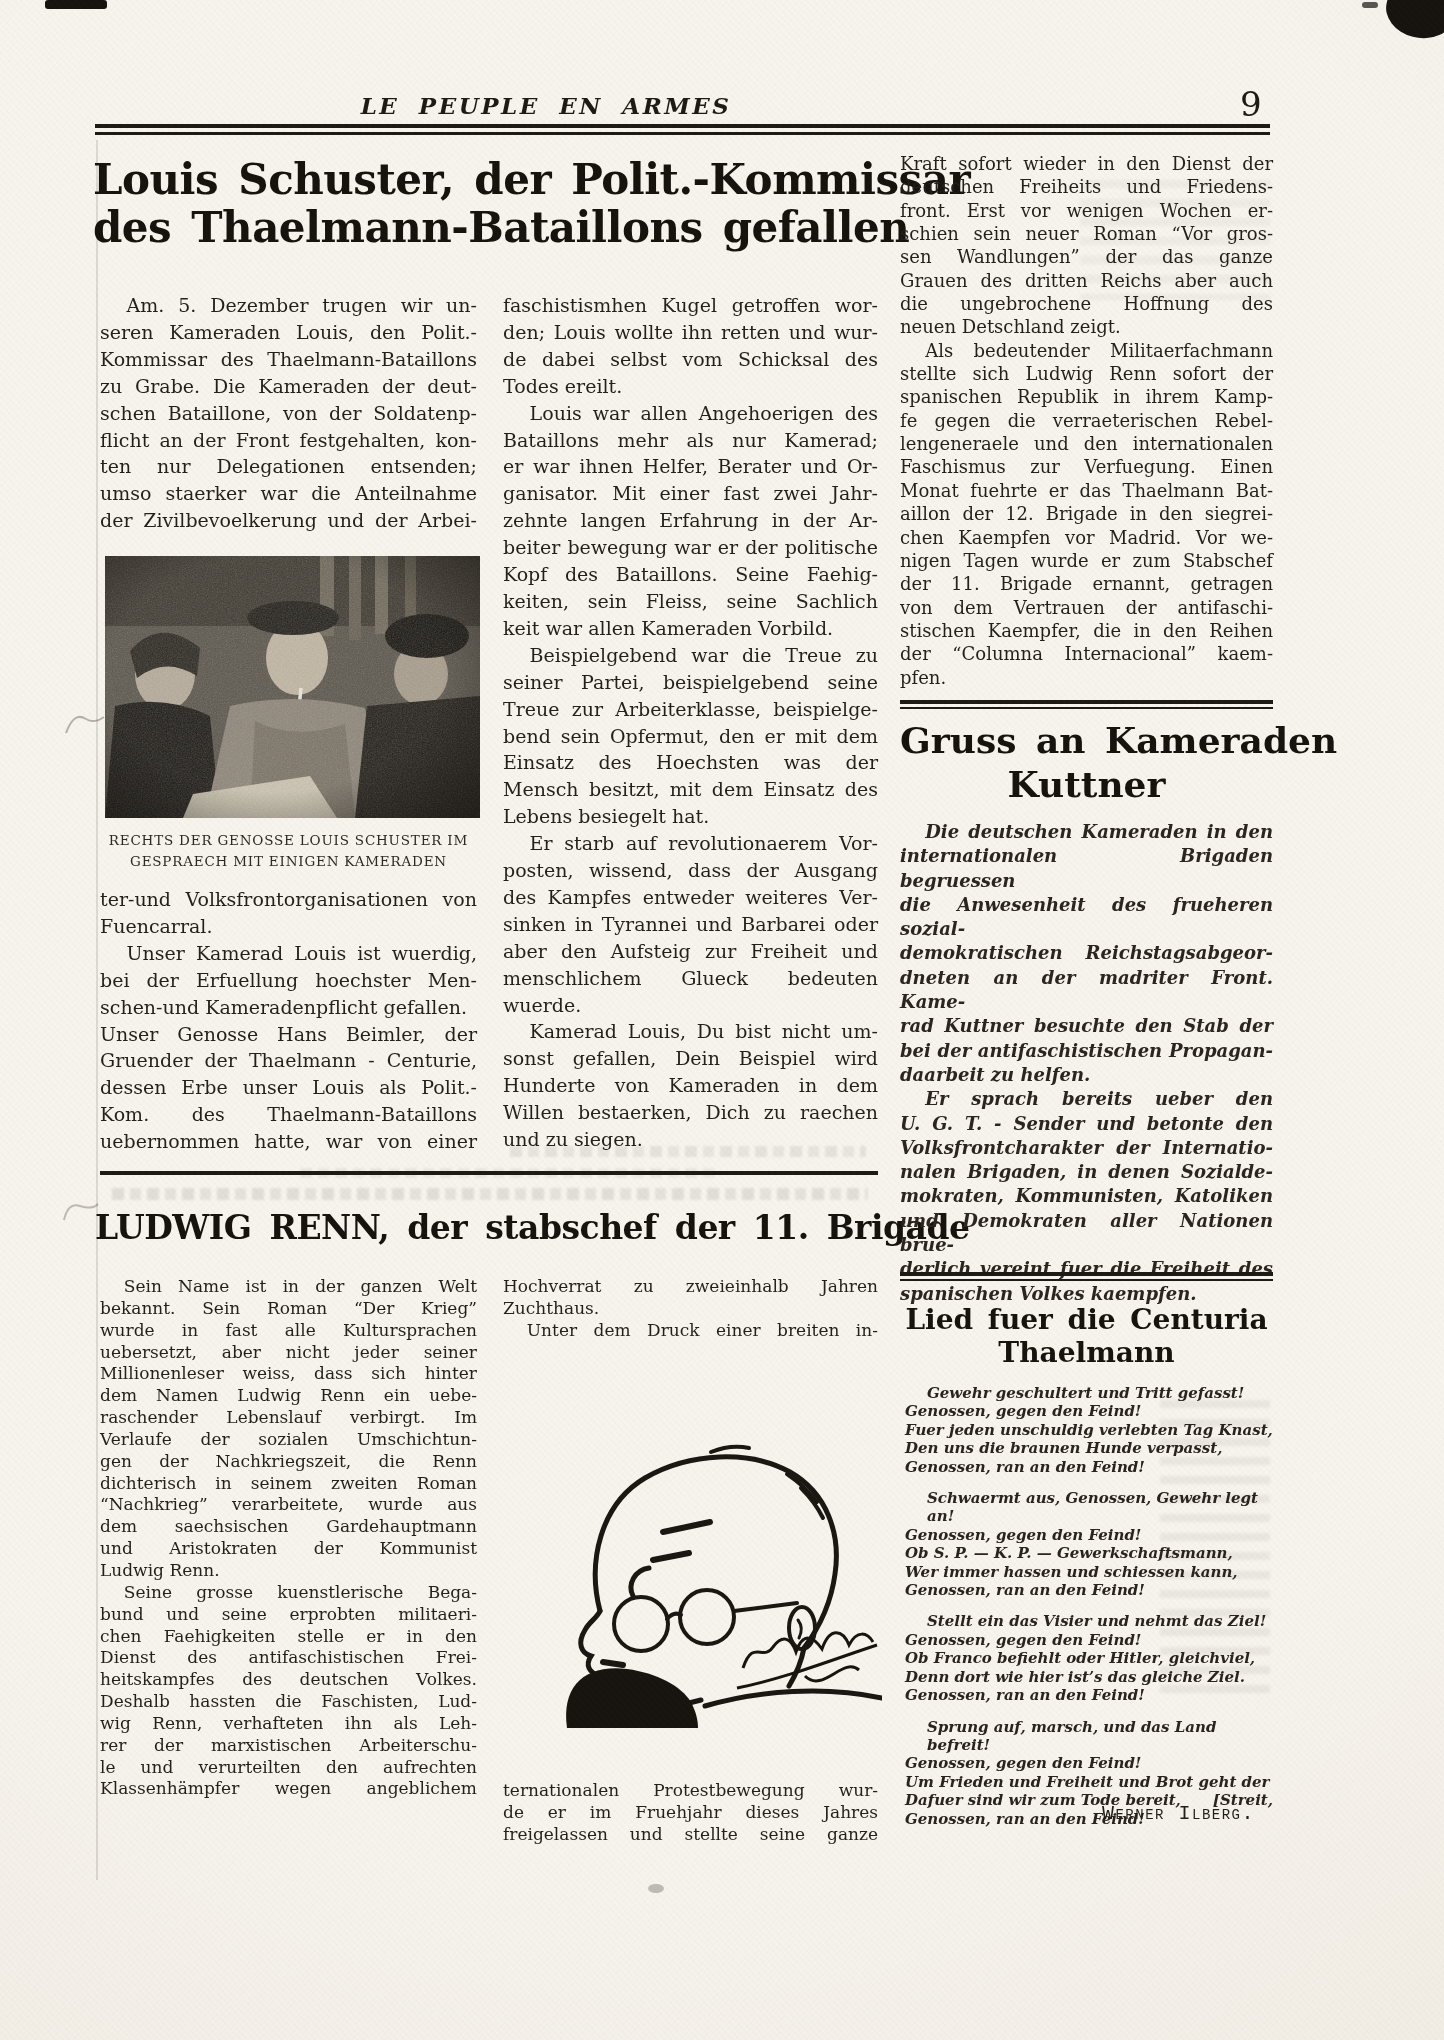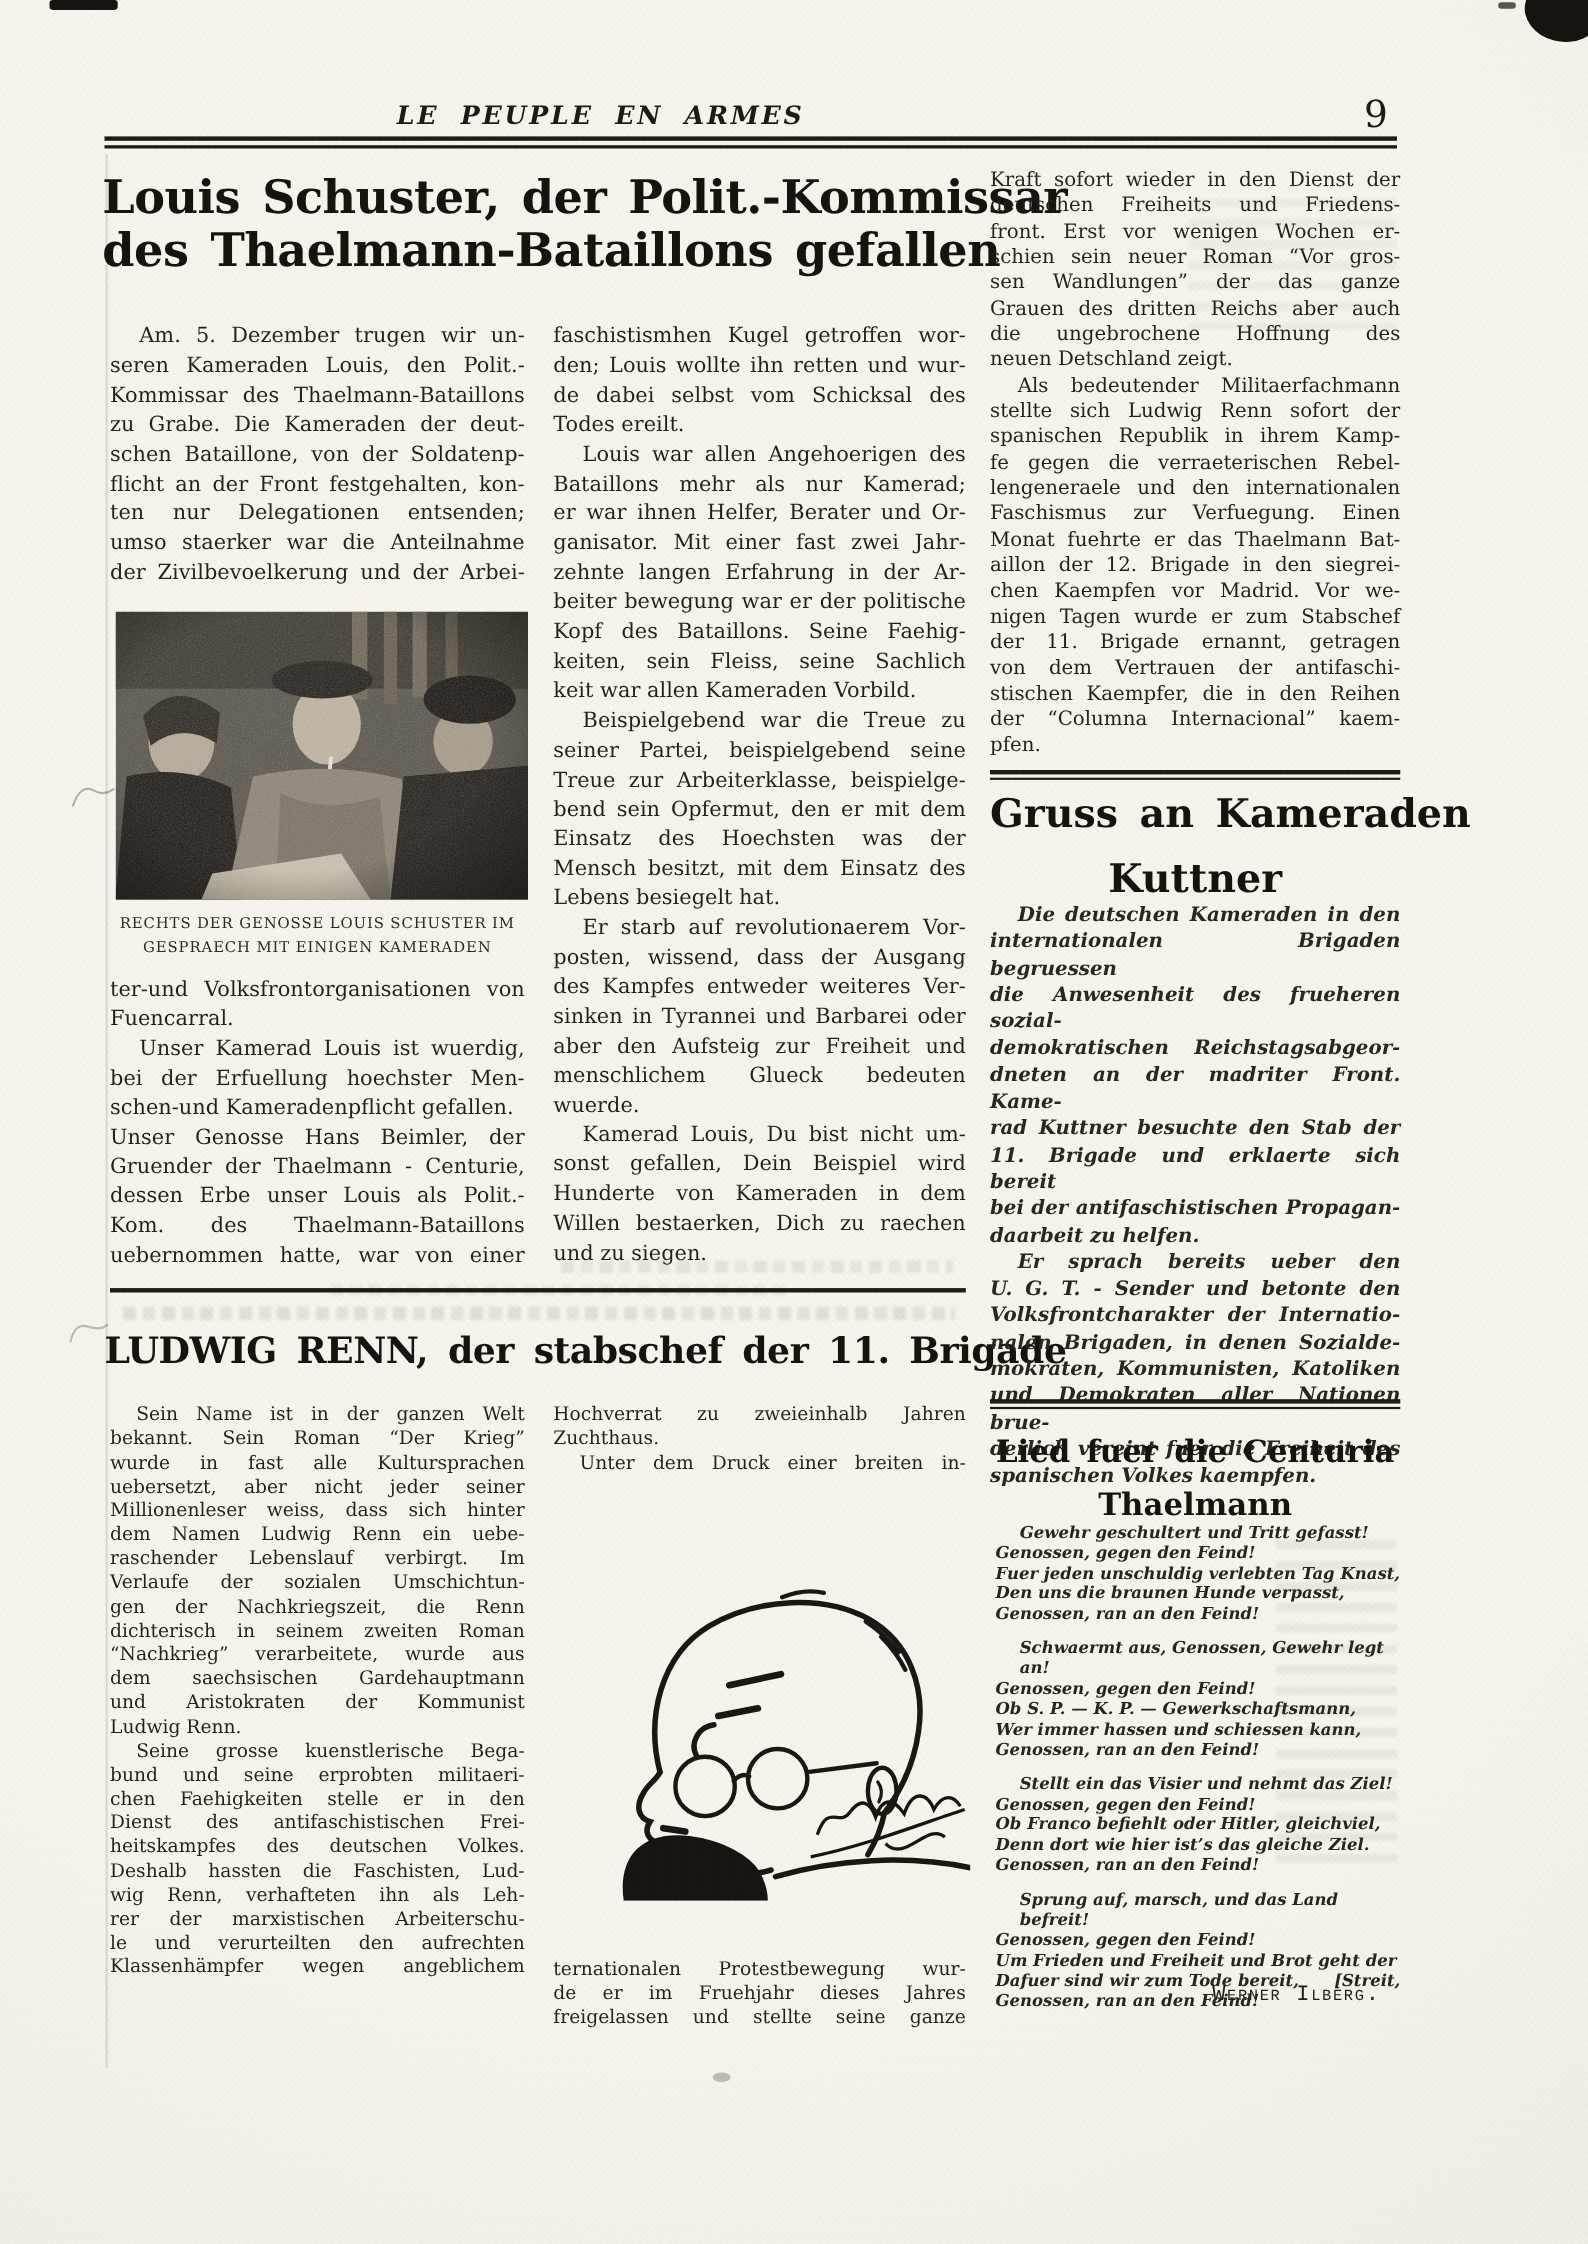--- a/index.html
+++ b/index.html
@@ -16,21 +16,21 @@
   .pageno{font-size:34px;font-weight:400;color:#1d1a15;}
   .dbl-rule{border-top:4px solid #1d1a15;border-bottom:3px solid #1d1a15;height:4px;}
   .dbl-rule.thin{border-top:4px solid #1d1a15;border-bottom:2px solid #1d1a15;height:3px;}
   .rule{background:#1d1a15;height:4px;}
   .headline1{font-weight:700;color:#16120d;text-align:center;}
   .headline1 div{font-size:42px;line-height:48px;white-space:nowrap;word-spacing:6px;letter-spacing:-0.5px;}
   .headline2{font-weight:700;color:#16120d;font-size:33px;letter-spacing:-0.5px;word-spacing:7px;
              text-align:center;white-space:nowrap;}
   .subhead{font-weight:700;color:#16120d;text-align:center;}
   .subhead .l1{font-size:36px;line-height:44px;word-spacing:7px;white-space:nowrap;}
-  .subhead .l2{font-size:36px;line-height:44px;margin-top:15px;}
+  .subhead .l2{font-size:36px;line-height:44px;}
   .subhead2 .l1{font-size:28px;line-height:33px;word-spacing:5px;white-space:nowrap;}
   .subhead2 .l2{font-size:28px;line-height:33px;}
   .s-body{font-size:19px;line-height:26.9px;}
   .r-body{font-size:17px;line-height:21.85px;}
   .c3-body{font-size:18px;line-height:23.35px;}
   .kut{font-size:18px;line-height:24.3px;font-style:italic;font-weight:700;color:#2a251f;}
   .tl{text-align:justify;text-align-last:justify;text-justify:inter-word;}
   .tl.end{text-align-last:left;}
   .tl.ind{text-indent:1.4em;}
   .caption{font-size:13.5px;line-height:21px;letter-spacing:.8px;text-align:center;color:#2c2823;}
@@ -281,21 +281,20 @@
     <div class="l1">Gruss an Kameraden</div>
     <div class="l2">Kuttner</div>
   </div>
   <div class="abs kut" style="left:900px;top:820px;width:373px;">
       <div class="tl ind">Die deutschen Kameraden in den</div>
       <div class="tl">internationalen Brigaden begruessen</div>
       <div class="tl">die Anwesenheit des frueheren sozial-</div>
       <div class="tl">demokratischen Reichstagsabgeor-</div>
       <div class="tl">dneten an der madriter Front. Kame-</div>
       <div class="tl">rad Kuttner besuchte den Stab der</div>
-      <div class="tl">11. Brigade und erklaerte sich bereit</div>
       <div class="tl">bei der antifaschistischen Propagan-</div>
       <div class="tl end">daarbeit zu helfen.</div>
       <div class="tl ind">Er sprach bereits ueber den</div>
       <div class="tl">U. G. T. - Sender und betonte den</div>
       <div class="tl">Volksfrontcharakter der Internatio-</div>
       <div class="tl">nalen Brigaden, in denen Sozialde-</div>
       <div class="tl">mokraten, Kommunisten, Katoliken</div>
       <div class="tl">und Demokraten aller Nationen brue-</div>
       <div class="tl">derlich vereint fuer die Freiheit des</div>
       <div class="tl end">spanischen Volkes kaempfen.</div>

